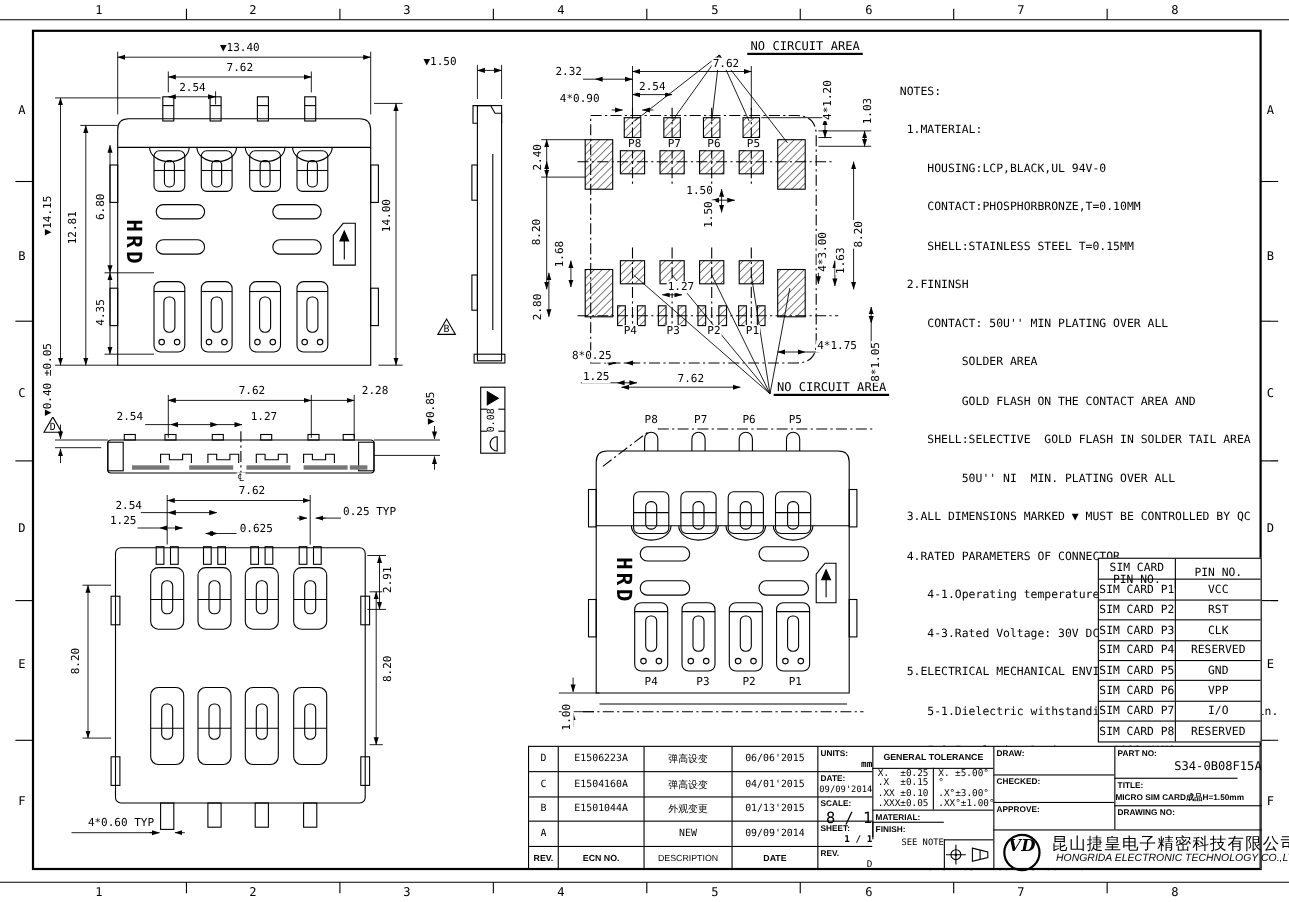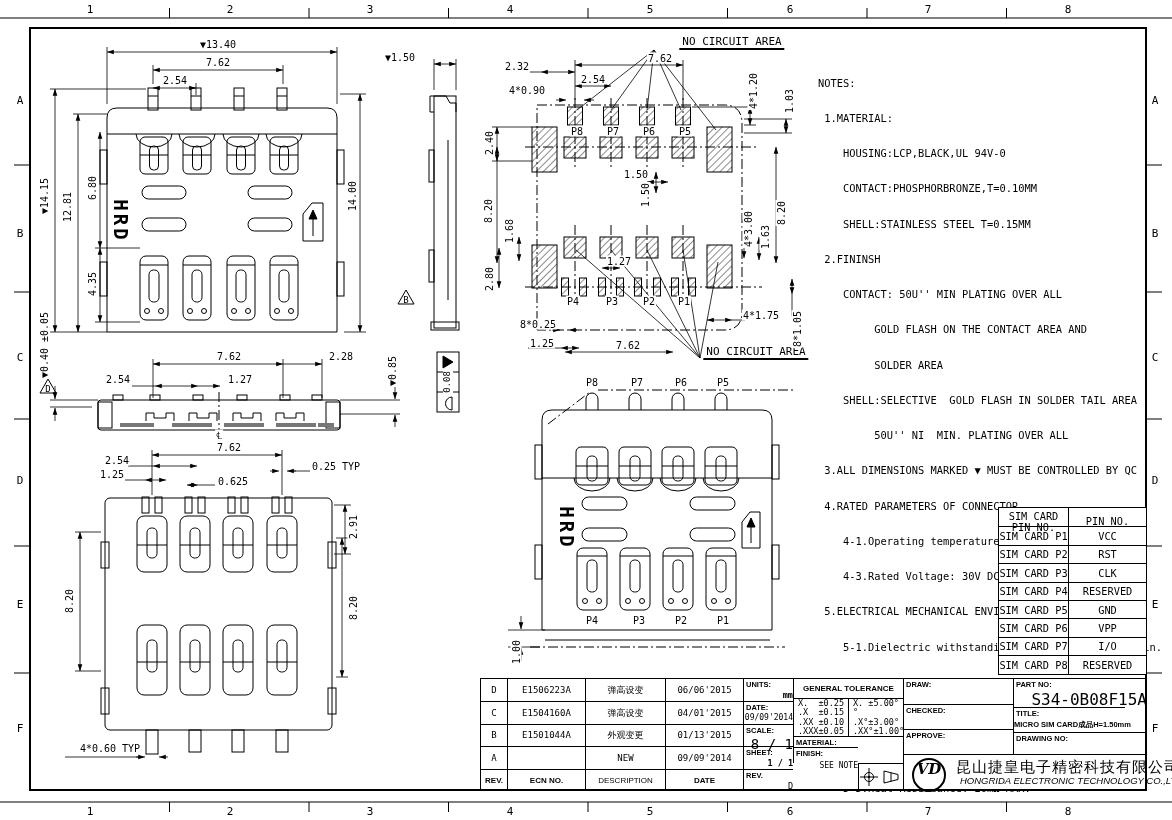--- a/index.html
+++ b/index.html
@@ -579,22 +579,22 @@
 <span class="hrd" style="left:567px;top:528px">HRD</span>
 
 <div class="notes">
   <div>NOTES:</div>
   <div> 1.MATERIAL:</div>
   <div>    HOUSING:LCP,BLACK,UL 94V-0</div>
   <div>    CONTACT:PHOSPHORBRONZE,T=0.10MM</div>
   <div>    SHELL:STAINLESS STEEL T=0.15MM</div>
   <div> 2.FININSH</div>
   <div>    CONTACT: 50U'' MIN PLATING OVER ALL</div>
+  <div>         SOLDER AREA</div>
   <div>         GOLD FLASH ON THE CONTACT AREA AND</div>
-  <div>         SOLDER AREA</div>
   <div>    SHELL:SELECTIVE  GOLD FLASH IN SOLDER TAIL AREA</div>
   <div>         50U'' NI  MIN. PLATING OVER ALL</div>
   <div> 3.ALL DIMENSIONS MARKED ▼ MUST BE CONTROLLED BY QC</div>
   <div> 4.RATED PARAMETERS OF CONNECTOR</div>
   <div>    4-1.Operating temperature: -40℃  to 70℃</div>
   <div>    4-3.Rated Voltage: 30V DC Per Contact</div>
   <div> 5.ELECTRICAL MECHANICAL ENVIRONMENTAL</div>
   <div>    5-1.Dielectric withstanding Voltage : 500V AC 1min.</div>
   <div>    5-2.Insulation Resistance: 1000 MΩMin.</div>
   <div>    5-3.Normal  Force: 100g  Min. Per Pin</div>
@@ -737,21 +737,21 @@
   </div>
   <div class="tc" style="left:422px;top:25px;width:110px;height:25px">
     <span class="tlab">CHECKED:</span>
   </div>
   <div class="tc" style="left:422px;top:50px;width:110px;height:25px">
     <span class="tlab">APPROVE:</span>
   </div>
 
   <div class="tc nt" style="left:532px;top:0;width:134px;height:28px">
     <span class="tlab">PART NO:</span>
-    <span class="tval" style="top:11px;font-size:16px">S34-0B08F15A</span>
+    <span class="tval" style="top:11px;font-size:11px">S34-0B08F15A</span>
   </div>
   <div class="tc" style="left:532px;top:28px;width:112px;height:25px">
     <span class="tlab">TITLE:</span>
     <span class="tval" style="top:12px;font:bold 7.5px 'Liberation Sans',sans-serif">MICRO SIM CARD成品H=1.50mm</span>
   </div>
   <div class="tc" style="left:532px;top:53px;width:134px;height:22px">
     <span class="tlab">DRAWING NO:</span>
   </div>
 
   <div class="tc" style="left:422px;top:75px;width:244px;height:37px">

